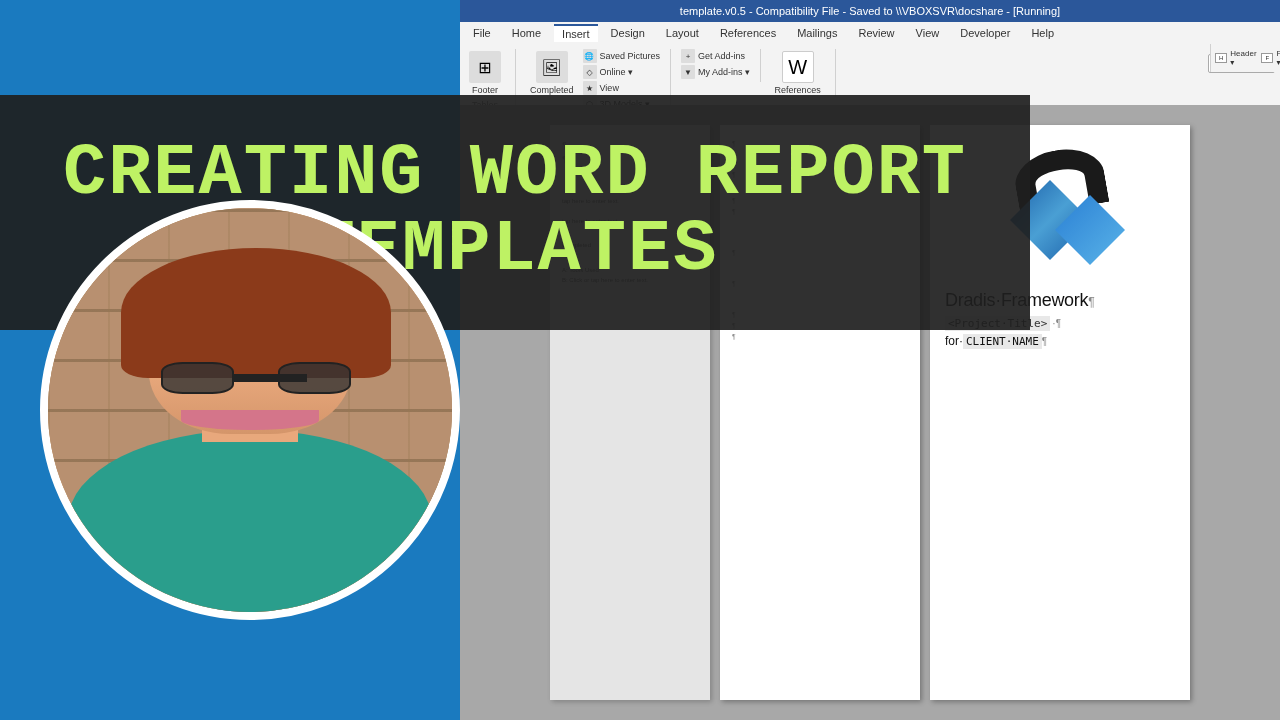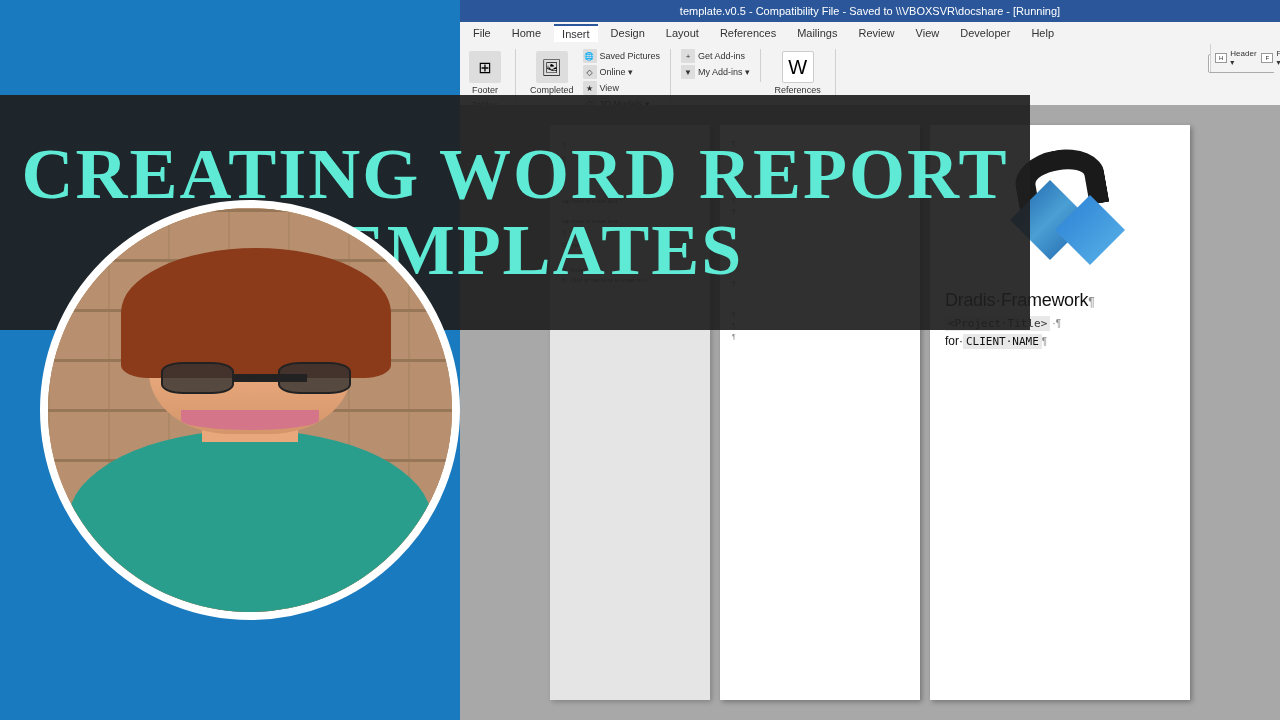--- a/index.html
+++ b/index.html
@@ -201,28 +201,28 @@
       right: 250px;
       height: 235px;
       background: rgba(30, 30, 30, 0.92);
       display: flex;
       align-items: center;
       justify-content: center;
       z-index: 10;
     }
 
     .title-text {
-      color: #5eead4;
+      color: #bef264;
       font-size: 72px;
       font-weight: 900;
       text-transform: uppercase;
       text-align: center;
       line-height: 1.05;
       letter-spacing: 2px;
-      font-family: Liberation Serif, serif;
+      font-family: Liberation Mono, monospace;
       padding: 0 20px;
     }
 
     
     .avatar-container {
       position: absolute;
       top: 200px;
       left: 40px;
       width: 420px;
       height: 420px;

